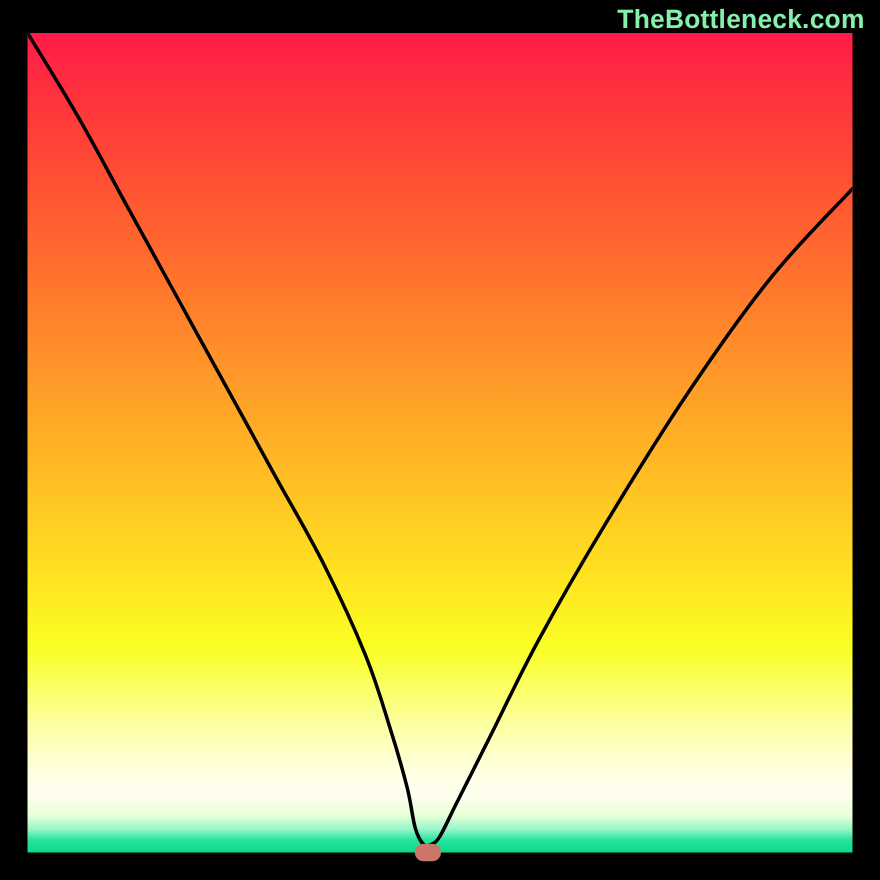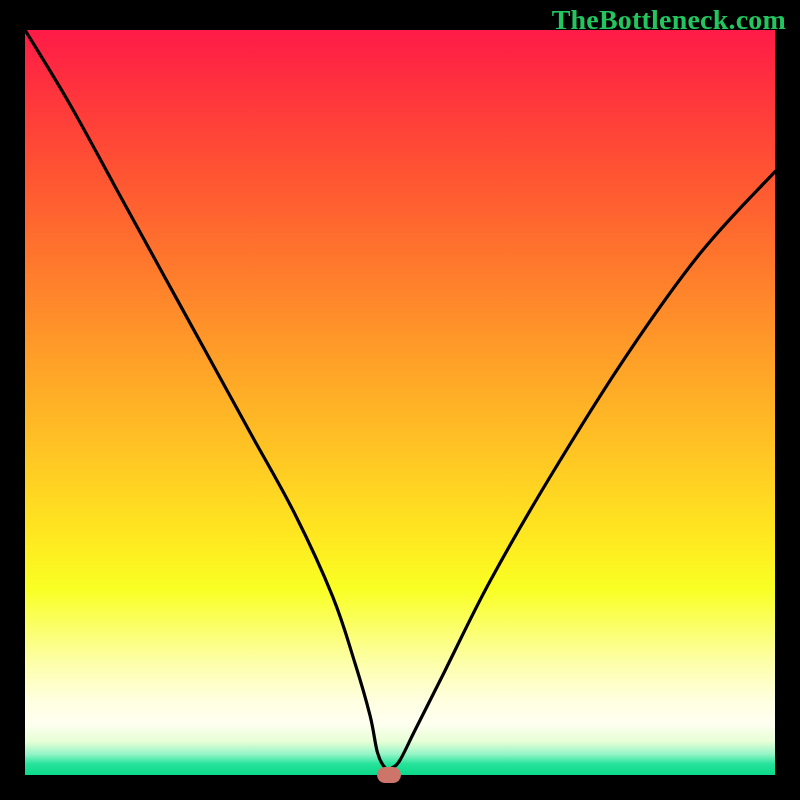--- a/index.html
+++ b/index.html
@@ -13,24 +13,24 @@
   .outer {
     width: 800px;
     height: 800px;
     background: #000;
     position: relative;
   }
   .watermark {
     position: absolute;
     top: 4px;
     right: 14px;
-    font-family: Liberation Serif, serif;
-    font-size: 28px;
+    font-family: Liberation Sans, sans-serif;
+    font-size: 24px;
     font-weight: 600;
-    color: #22c55e;
+    color: #86efac;
     letter-spacing: 0.2px;
     z-index: 10;
   }
   .plot {
     position: absolute;
     left: 25px;
     top: 30px;
     width: 750px;
     height: 745px;
     background: linear-gradient(to bottom,

